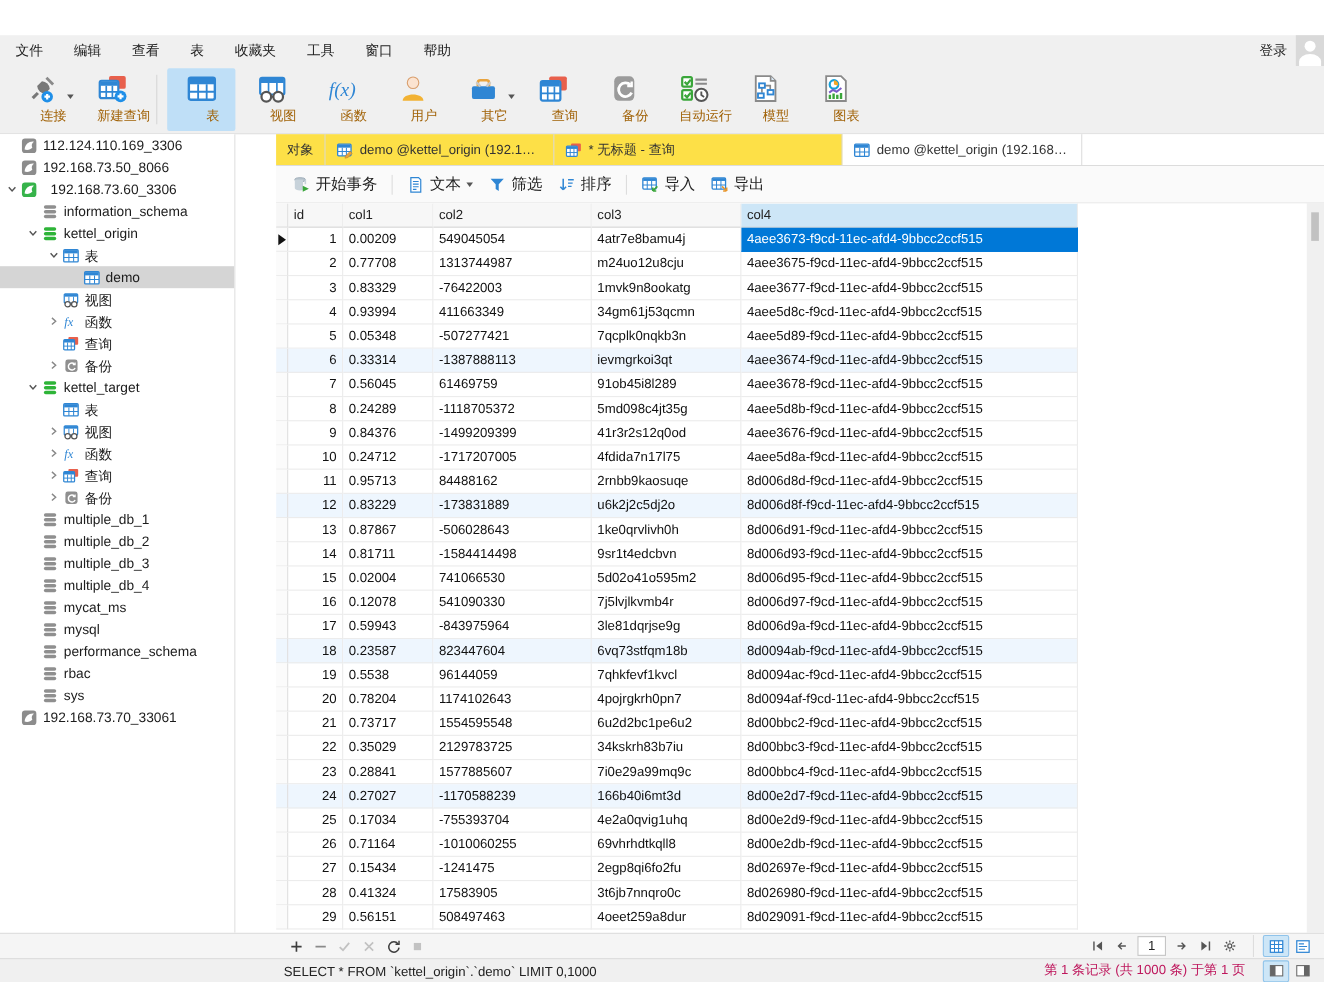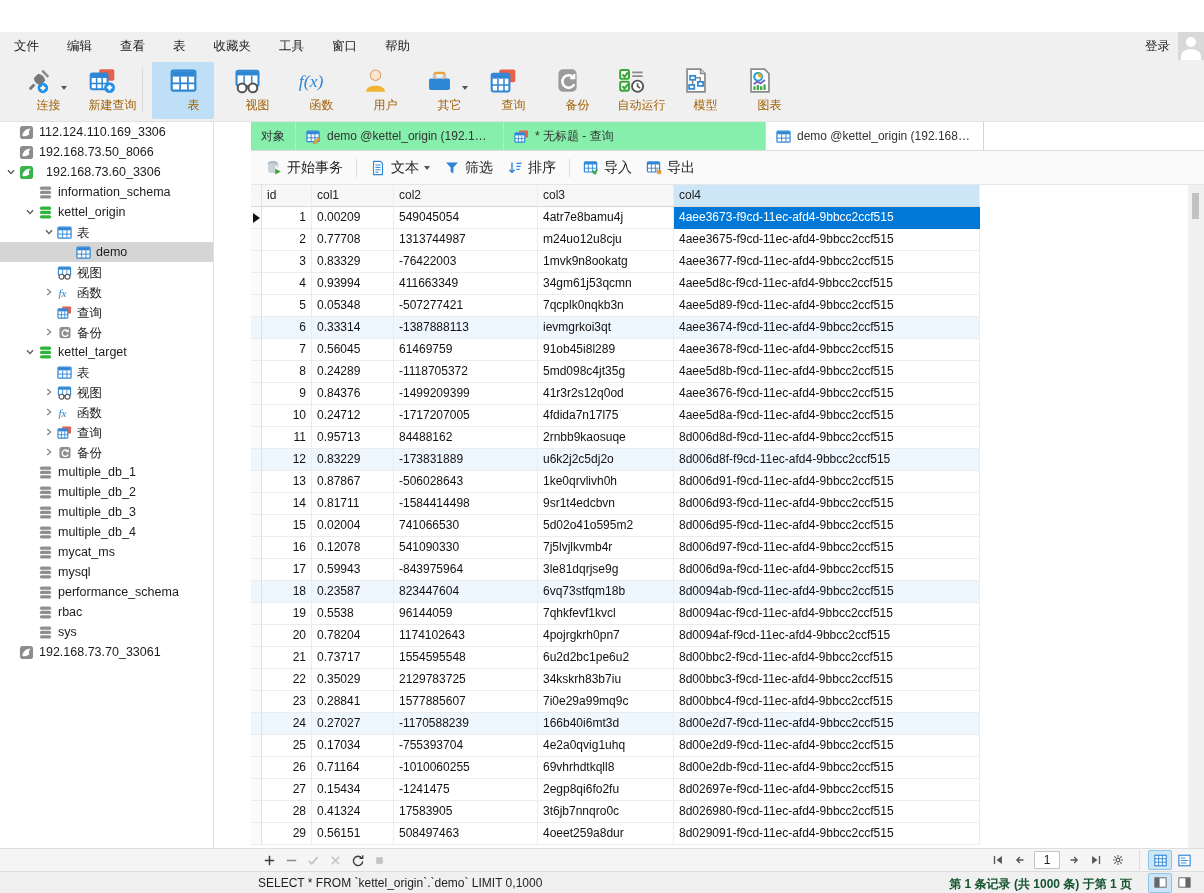--- a/index.html
+++ b/index.html
@@ -43,21 +43,21 @@
   #sidebar { left:0; top:122px; width:214px; height:726px; background:#fff; border-right:1px solid #e0e0e0; overflow:hidden; }
   .tree-item { height:20px; display:flex; align-items:center; position:relative; white-space:nowrap; }
   .tree-item.selected { background:#d5d5d5; }
   .tree-item .arrow { position:absolute; width:10px; height:10px; top:5px; }
   .tree-item .nico { position:absolute; width:15px; height:15px; top:2.5px; }
   .tree-item .tlbl { position:absolute; top:3px; font-size:12.5px; color:#1c1c1c; }
   .arrow svg{ width:100%; height:100%; display:block;}
 
   
   #tabbar { left:251px; top:122px; width:953px; height:29px; background:#ececec; display:flex; border-bottom:1px solid #dcdcdc;}
-  .tab { display:flex; align-items:center; padding:0 10px; border-right:1px solid #d7d7d7; font-size:12px; color:#333; background:#86efac; }
+  .tab { display:flex; align-items:center; padding:0 10px; border-right:1px solid #d7d7d7; font-size:12px; color:#333; background:#fde047; }
   .tab.active { background:#fff; }
   .tab .ic { width:15px; height:15px; margin-right:6px; flex:0 0 auto;}
   .tab .tx { overflow:hidden; text-overflow:ellipsis; white-space:nowrap; }
   #tab-stub { flex:1; background:#fff; }
 
   
   #datatoolbar { left:251px; top:151px; width:953px; height:34px; background:#fafafa; display:flex; align-items:center; padding-left:8px; border-bottom:1px solid #e6e6e6;}
   .dbtn { display:flex; align-items:center; padding:0 7px; height:26px; border-radius:2px; position:relative;}
   .dbtn .ic { width:16px; height:16px; margin-right:5px;}
   .dbtn .lbl { font-size:14px; }
@@ -92,21 +92,21 @@
   .pbtn svg{ width:14px; height:14px;}
   #page-box { width:26px; height:18px; background:#fff; border:1px solid #c5c5c5; text-align:center; font-size:12px; line-height:16px; margin:0 3px;}
   #view-toggles { display:flex; align-items:center; margin:0 8px 0 10px; border-left:1px solid #ddd; padding-left:8px;}
   .vbtn { width:24px; height:20px; display:flex; align-items:center; justify-content:center; border:1px solid transparent; border-radius:2px;}
   .vbtn.active { background:#cde6f7; border-color:#8fc3ea;}
   .vbtn svg{ width:15px; height:15px;}
 
   
   #statusbar { left:0; top:871px; width:1204px; height:22px; background:#f0f0f0; border-top:1px solid #dcdcdc; display:flex; align-items:center;}
   #status-left { margin-left:258px; font-size:12px; color:#222;}
-  #status-right { margin-left:auto; font-size:12px; color:#14532d; display:flex; align-items:flex-end;font-weight:bold;}
+  #status-right { margin-left:auto; font-size:12px; color:#be185d; display:flex; align-items:flex-start;}
   #pane-toggles { display:flex; margin:0 8px 0 16px;}
 </style>
 </head>
 <body>
 
 <div id="app">
 
 
   <div id="menubar" class="abs">
 

